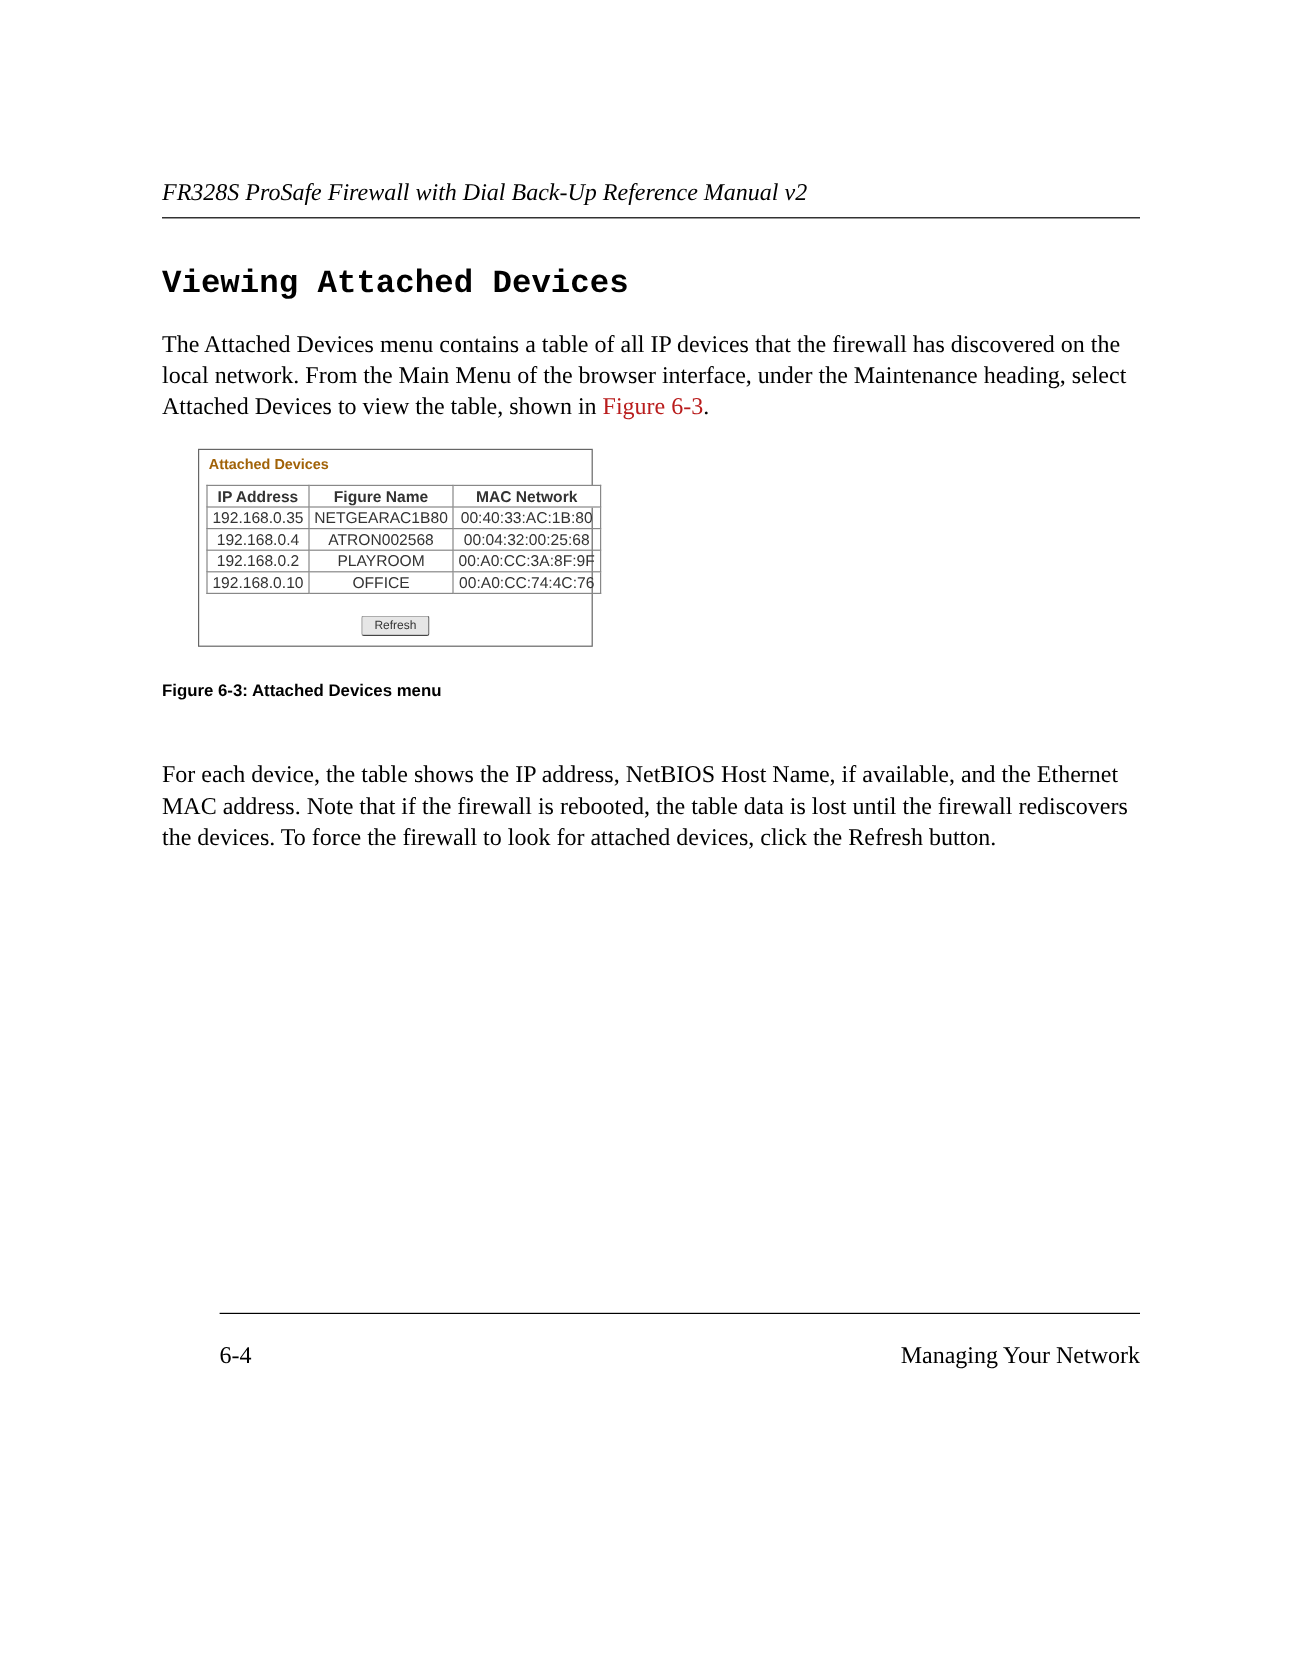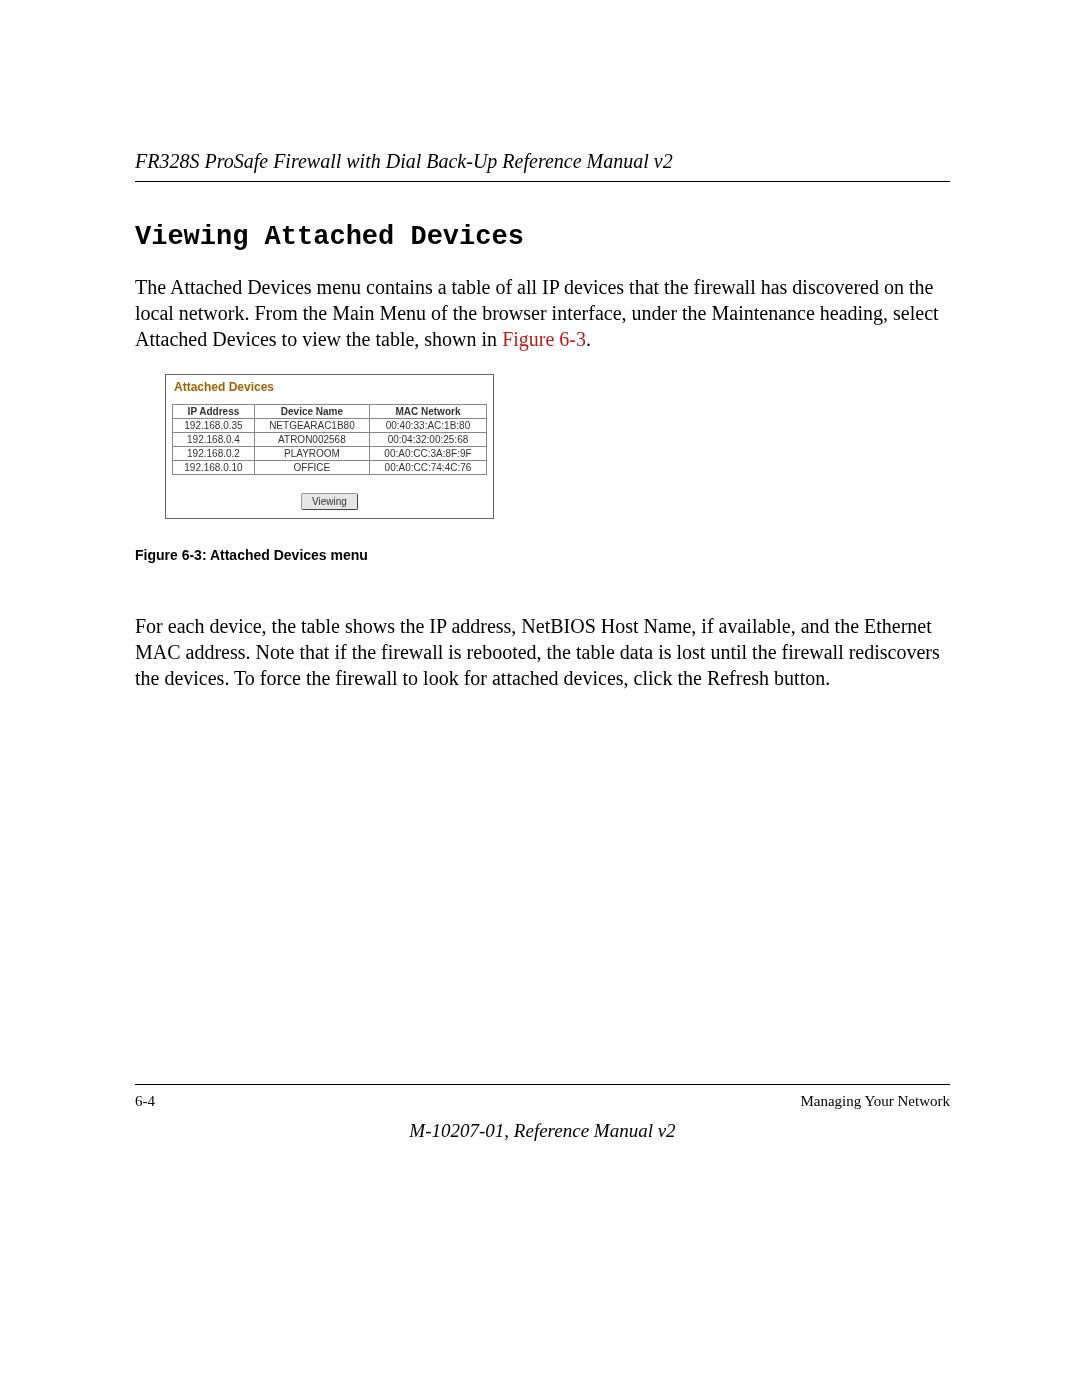--- a/index.html
+++ b/index.html
@@ -55,21 +55,21 @@
   }
   .ui-title {
     color: #a16207;
     font-weight: bold;
     font-size: 12px;
     padding: 3px 0 6px 2px;
   }
   .ui-table {
     width: 100%;
     border-collapse: collapse;
-    font-size: 10px;
+    font-size: 13px;
     margin: 4px 12px 10px 0;
   }
   .ui-table th, .ui-table td {
     border: 1px solid #888;
     padding: 1px 4px;
     text-align: center;
     color: #333;
     white-space: nowrap;
   }
   .ui-table th {
@@ -90,24 +90,25 @@
     border-radius: 2px;
   }
   .footer-block {
     position: absolute;
     left: 135px;
     right: 130px;
     bottom: 255px;
   }
   .footer-rule {
     border-top: 1.5px solid #000;
-    padding-top: 8px;
+    padding-top: 24px;
     display: flex;
     justify-content: space-between;
-    font-size: 15px;
+    font-size: 20px;
+    margin-left: 48px;
   }
   .footer-sub {
     text-align: center;
     font-style: italic;
     font-size: 19px;
     margin-top: 10px;
   }
 </style>
 </head>
 <body>
@@ -123,21 +124,21 @@
   <p class="body-para">
     <span>The Attached Devices menu contains a table of all IP devices that the firewall has discovered on the local network. From the Main Menu of the browser interface, under the Maintenance heading, select Attached Devices to view the table, shown in </span><a href="#">Figure 6-3</a><span>.</span>
   </p>
 
   <div class="ui-shot">
     <div class="ui-title">Attached Devices</div>
     <table class="ui-table">
       <thead>
         <tr>
           <th>IP Address</th>
-          <th>Device Name</th>
+          <th>Figure Name</th>
           <th>MAC Network</th>
         </tr>
       </thead>
       <tbody>
         <tr>
           <td>192.168.0.35</td>
           <td>NETGEARAC1B80</td>
           <td>00:40:33:AC:1B:80</td>
         </tr>
         <tr>
@@ -151,29 +152,28 @@
           <td>00:A0:CC:3A:8F:9F</td>
         </tr>
         <tr>
           <td>192.168.0.10</td>
           <td>OFFICE</td>
           <td>00:A0:CC:74:4C:76</td>
         </tr>
       </tbody>
     </table>
     <div class="ui-refresh-wrap">
-      <span class="ui-refresh">Viewing</span>
+      <span class="ui-refresh">Refresh</span>
     </div>
   </div>
 
   <div class="fig-caption">Figure 6-3: Attached Devices menu</div>
 
   <p class="body-para">For each device, the table shows the IP address, NetBIOS Host Name, if available, and the Ethernet MAC address. Note that if the firewall is rebooted, the table data is lost until the firewall rediscovers the devices. To force the firewall to look for attached devices, click the Refresh button.</p>
 
   <div class="footer-block">
     <div class="footer-rule">
       <span>6-4</span>
       <span>Managing Your Network</span>
     </div>
-    <div class="footer-sub">M-10207-01, Reference Manual v2</div>
   </div>
 
 </div>
 
 </body></html>

